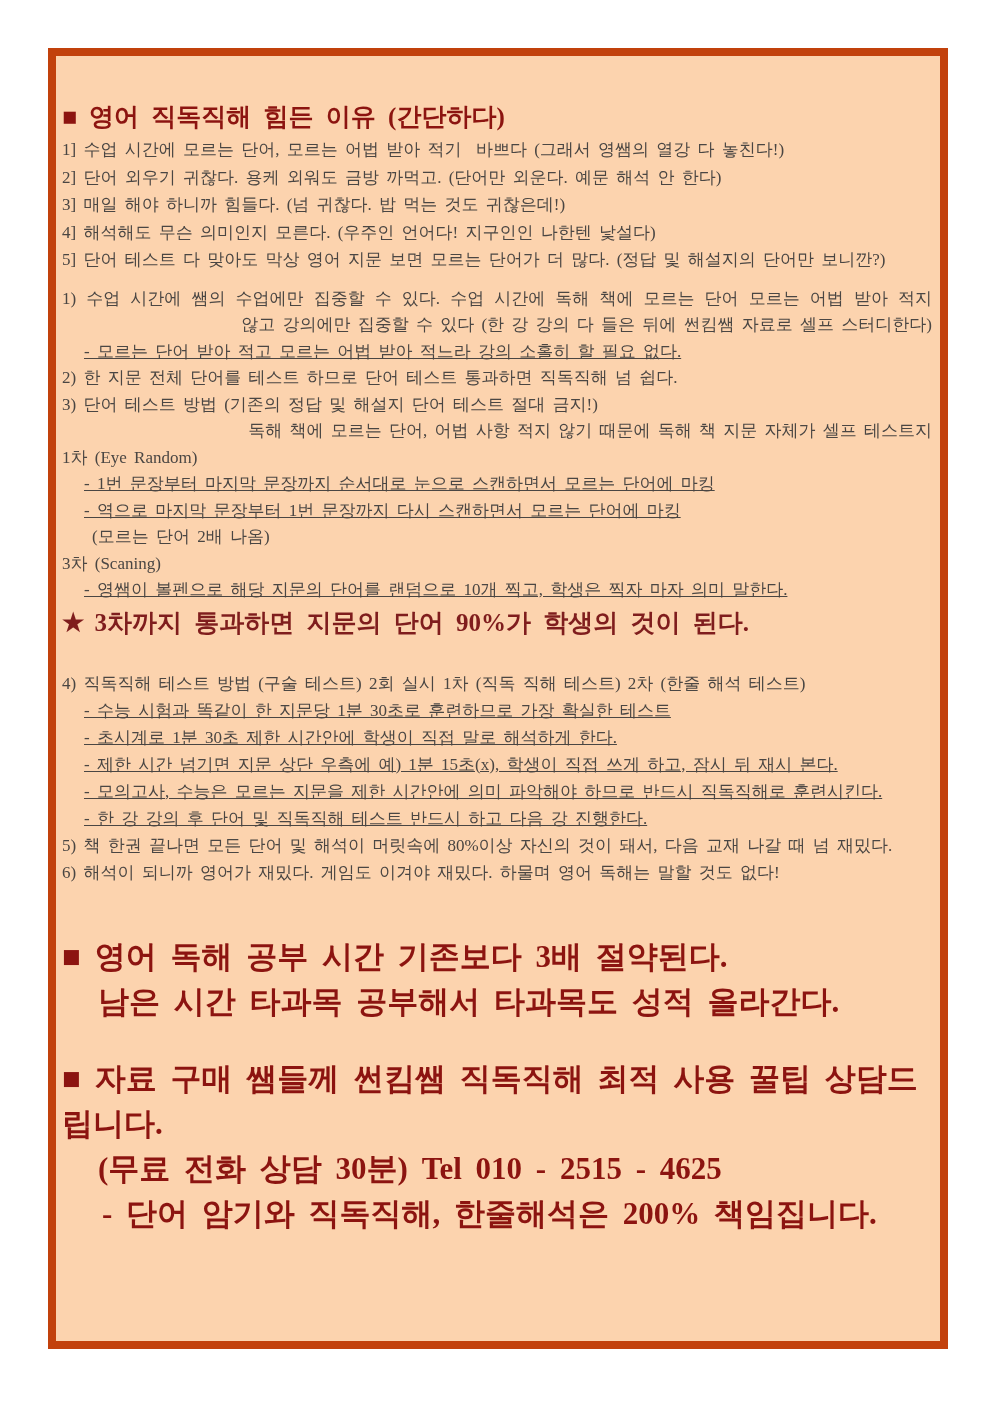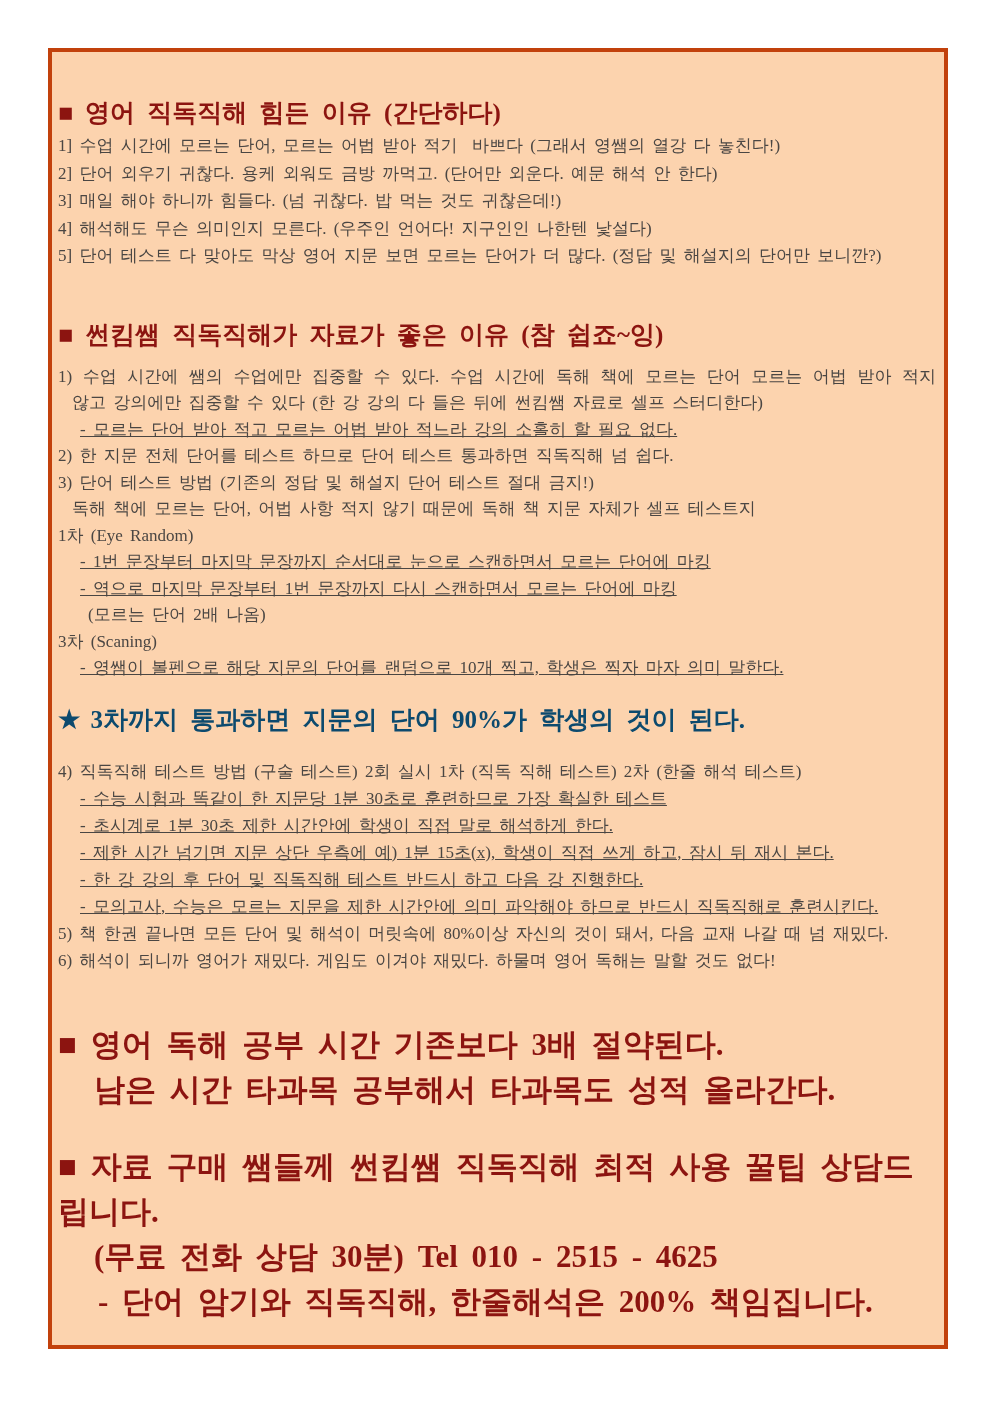--- a/index.html
+++ b/index.html
@@ -1,48 +1,48 @@
 <!DOCTYPE html>
 <html><head>
 <meta charset="utf-8">
 <style>
   * { box-sizing: border-box; margin: 0; padding: 0; }
   html, body { width: 992px; height: 1403px; background: #ffffff;
     font-family: "Liberation Serif", "DejaVu Serif", serif; }
   .page {
     position: absolute; left: 48px; top: 48px;
     width: 900px; height: 1301px;
-    border: 4px solid #c2410c;
+    border: 8px solid #c2410c;
     background: #FCD3AE;
     padding: 44px 8px 0 6px;
     overflow: hidden;
   }
   .sec-head {
     font-size: 25px; font-weight: bold; color: #8C1410;
     line-height: 34px; word-spacing: 6px; white-space: pre-wrap;
   }
   .bullet { margin-right: 12px; }
   .body {
     font-size: 17px; color: #4A4643; line-height: 26.5px;
     word-spacing: 3px; white-space: pre-wrap;
   }
   .s1 .body { line-height: 27.5px; }
   .s1 { margin-top: 2px; }
   .h2-2 { margin-top: 48px; }
   .s2 { margin-top: 12px; }
-  .i1 { padding-left: 14px; }
+  .i1 { padding-left: 14px; text-align: right; }
   .i2 { padding-left: 22px; text-decoration: underline; }
   .i3 { padding-left: 30px; }
   .jl { text-align: justify; text-align-last: justify; }
   .star-line {
-    margin-top: 19px; font-size: 25px; font-weight: bold; color: #0c4a6e;
+    margin-top: 0; font-size: 25px; font-weight: bold; color: #7f1d1d;
     line-height: 38px; word-spacing: 6px; white-space: pre-wrap;
   }
   .star-line .star { margin-right: 10px; }
-  .s4 { margin-top: 19px; }
+  .s4 { margin-top: 28px; }
   .s4 .body { line-height: 27px; }
   .big-block { margin-top: 48px; }
   .big-block.tight { margin-top: 32px; }
   .big {
     font-size: 31px; font-weight: bold; color: #8C1410;
     line-height: 45px; word-spacing: 6px; white-space: pre-wrap;
   }
   .big .bullet { margin-right: 14px; }
   .big.cont { padding-left: 36px; }
   .big.cont2 { padding-left: 40px; }
@@ -54,21 +54,20 @@
 
   <h2 class="sec-head"><span class="bullet">■</span><span>영어 직독직해 힘든 이유 (간단하다)</span></h2>
   <div class="s1">
     <p class="body">1] 수업 시간에 모르는 단어, 모르는 어법 받아 적기  바쁘다 (그래서 영쌤의 열강 다 놓친다!)</p>
     <p class="body">2] 단어 외우기 귀찮다. 용케 외워도 금방 까먹고. (단어만 외운다. 예문 해석 안 한다)</p>
     <p class="body">3] 매일 해야 하니까 힘들다. (넘 귀찮다. 밥 먹는 것도 귀찮은데!)</p>
     <p class="body">4] 해석해도 무슨 의미인지 모른다. (우주인 언어다! 지구인인 나한텐 낯설다)</p>
     <p class="body">5] 단어 테스트 다 맞아도 막상 영어 지문 보면 모르는 단어가 더 많다. (정답 및 해설지의 단어만 보니깐?)</p>
   </div>
 
-  <h2 class="sec-head h2-2"><span class="bullet">■</span><span>썬킴쌤 직독직해가 자료가 좋은 이유 (참 쉽죠~잉)</span></h2>
   <div class="s2">
     <p class="body jl">1) 수업 시간에 쌤의 수업에만 집중할 수 있다. 수업 시간에 독해 책에 모르는 단어 모르는 어법 받아 적지</p>
     <p class="body i1">않고 강의에만 집중할 수 있다 (한 강 강의 다 들은 뒤에 썬킴쌤 자료로 셀프 스터디한다)</p>
     <p class="body i2">- 모르는 단어 받아 적고 모르는 어법 받아 적느라 강의 소홀히 할 필요 없다.</p>
     <p class="body">2) 한 지문 전체 단어를 테스트 하므로 단어 테스트 통과하면 직독직해 넘 쉽다.</p>
     <p class="body">3) 단어 테스트 방법 (기존의 정답 및 해설지 단어 테스트 절대 금지!)</p>
     <p class="body i1">독해 책에 모르는 단어, 어법 사항 적지 않기 때문에 독해 책 지문 자체가 셀프 테스트지</p>
     <p class="body">1차 (Eye Random)</p>
     <p class="body i2">- 1번 문장부터 마지막 문장까지 순서대로 눈으로 스캔하면서 모르는 단어에 마킹</p>
     <p class="body i2">- 역으로 마지막 문장부터 1번 문장까지 다시 스캔하면서 모르는 단어에 마킹</p>
@@ -77,22 +76,22 @@
     <p class="body i2">- 영쌤이 볼펜으로 해당 지문의 단어를 랜덤으로 10개 찍고, 학생은 찍자 마자 의미 말한다.</p>
   </div>
 
   <p class="star-line"><span class="star">★</span><span>3차까지 통과하면 지문의 단어 90%가 학생의 것이 된다.</span></p>
 
   <div class="s4">
     <p class="body">4) 직독직해 테스트 방법 (구술 테스트) 2회 실시 1차 (직독 직해 테스트) 2차 (한줄 해석 테스트)</p>
     <p class="body i2">- 수능 시험과 똑같이 한 지문당 1분 30초로 훈련하므로 가장 확실한 테스트</p>
     <p class="body i2">- 초시계로 1분 30초 제한 시간안에 학생이 직접 말로 해석하게 한다.</p>
     <p class="body i2">- 제한 시간 넘기면 지문 상단 우측에 예) 1분 15초(x), 학생이 직접 쓰게 하고, 잠시 뒤 재시 본다.</p>
+    <p class="body i2">- 모의고사, 수능은 모르는 지문을 제한 시간안에 의미 파악해야 하므로 반드시 직독직해로 훈련시킨다.</p>
     <p class="body i2">- 한 강 강의 후 단어 및 직독직해 테스트 반드시 하고 다음 강 진행한다.</p>
-    <p class="body i2">- 모의고사, 수능은 모르는 지문을 제한 시간안에 의미 파악해야 하므로 반드시 직독직해로 훈련시킨다.</p>
     <p class="body">5) 책 한권 끝나면 모든 단어 및 해석이 머릿속에 80%이상 자신의 것이 돼서, 다음 교재 나갈 때 넘 재밌다.</p>
     <p class="body">6) 해석이 되니까 영어가 재밌다. 게임도 이겨야 재밌다. 하물며 영어 독해는 말할 것도 없다!</p>
   </div>
 
   <div class="big-block">
     <p class="big"><span class="bullet">■</span><span>영어 독해 공부 시간 기존보다 3배 절약된다.</span></p>
     <p class="big cont">남은 시간 타과목 공부해서 타과목도 성적 올라간다.</p>
   </div>
 
   <div class="big-block tight">

